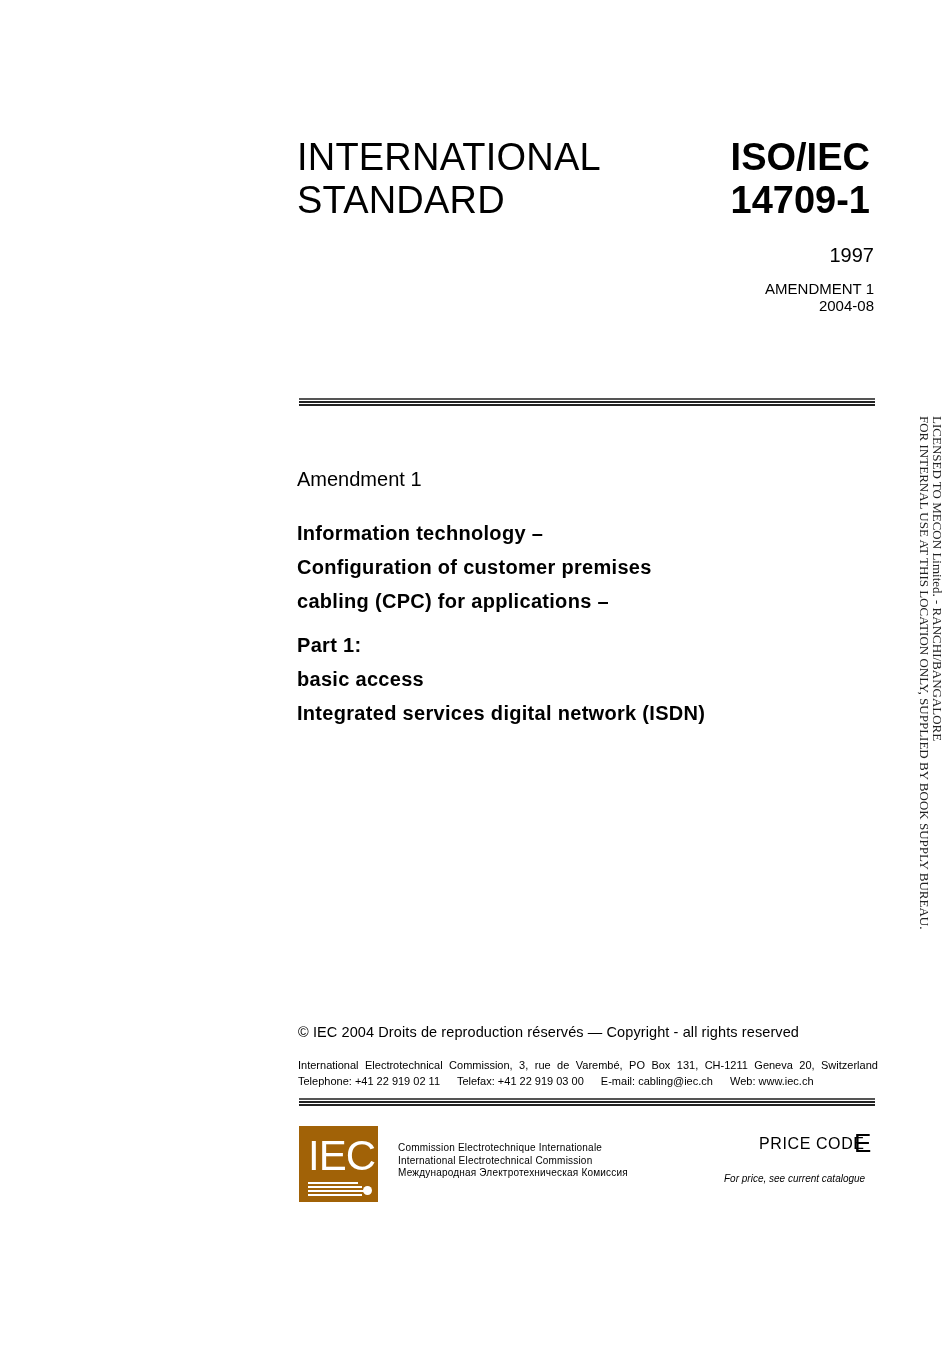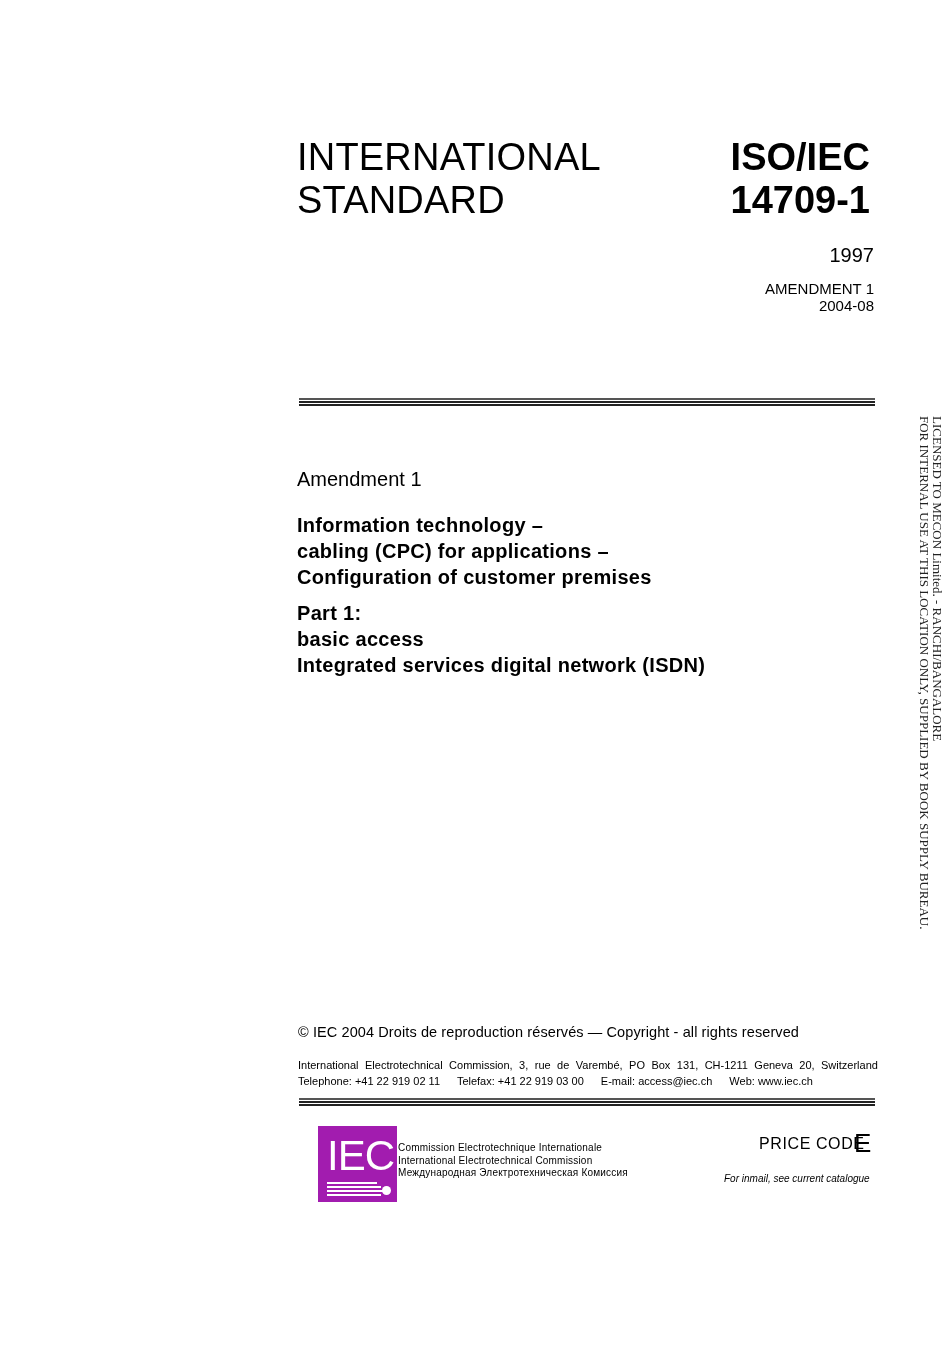--- a/index.html
+++ b/index.html
@@ -64,21 +64,21 @@
       font-size: 20px;
     }
     .doc-title {
       left: 297px;
       top: 512px;
       font-size: 20px;
       line-height: 26px;
       font-weight: bold;
       letter-spacing: 0.3px;
     }
-    .doc-title .line { display: block; white-space: nowrap; }
+    .doc-title .line { display: block; white-space: nowrap; margin-top: 8px; }
     .doc-title .gap { height: 10px; }
 
     .side-note {
       left: 918px;
       top: 416px;
       width: 26px;
       writing-mode: vertical-rl;
       font-family: "Liberation Serif", serif;
       font-size: 13px;
       line-height: 13px;
@@ -108,22 +108,21 @@
     .address .l2 {
       white-space: nowrap;
     }
     .address .l2 span { margin-right: 14px; }
 
     .iec-logo {
       left: 299px;
       top: 1126px;
       width: 79px;
       height: 76px;
-      background: #a21caf;
-      margin-left: 19px;
+      background: #a16207;
     }
     .iec-logo .letters {
       position: absolute;
       left: 9px;
       top: 6px;
       color: #fff;
       font-family: "Liberation Sans", sans-serif;
       font-size: 42px;
       line-height: 48px;
       letter-spacing: -1px;
@@ -193,22 +192,22 @@
 <div class="abs triple-rule" style="top:398px;">
   <div class="r light"></div>
   <div class="r"></div>
   <div class="r"></div>
 </div>
 
 <div class="abs amend-label">Amendment 1</div>
 
 <div class="abs doc-title">
   <span class="line">Information technology –</span>
+  <span class="line">Configuration of customer premises</span>
   <span class="line">cabling (CPC) for applications –</span>
-  <span class="line">Configuration of customer premises</span>
   <div class="gap"></div>
   <span class="line">Part 1:</span>
   <span class="line">basic access</span>
   <span class="line">Integrated services digital network (ISDN)</span>
 </div>
 
 <div class="abs side-note">
   <span>LICENSED TO MECON Limited. - RANCHI/BANGALORE</span><br>
   <span>FOR INTERNAL USE AT THIS LOCATION ONLY, SUPPLIED BY BOOK SUPPLY BUREAU.</span>
 </div>
@@ -228,21 +227,21 @@
     <span>Box</span>
     <span>131,</span>
     <span>CH-1211</span>
     <span>Geneva</span>
     <span>20,</span>
     <span>Switzerland</span>
   </div>
   <div class="l2">
     <span>Telephone: +41 22 919 02 11</span>
     <span>Telefax: +41 22 919 03 00</span>
-    <span>E-mail: access@iec.ch</span>
+    <span>E-mail: cabling@iec.ch</span>
     <span>Web: www.iec.ch</span>
   </div>
 </div>
 
 <div class="abs triple-rule" style="top:1098px;">
   <div class="r light"></div>
   <div class="r"></div>
   <div class="r"></div>
 </div>
 
@@ -256,13 +255,13 @@
 </div>
 
 <div class="abs commission-names">
   <div>Commission Electrotechnique Internationale</div>
   <div>International Electrotechnical Commission</div>
   <div>Международная Электротехническая Комиссия</div>
 </div>
 
 <div class="abs price-code-label">PRICE CODE</div>
 <div class="abs price-code-value">E</div>
-<div class="abs price-note">For inmail, see current catalogue</div>
+<div class="abs price-note">For price, see current catalogue</div>
 
 </body></html>

